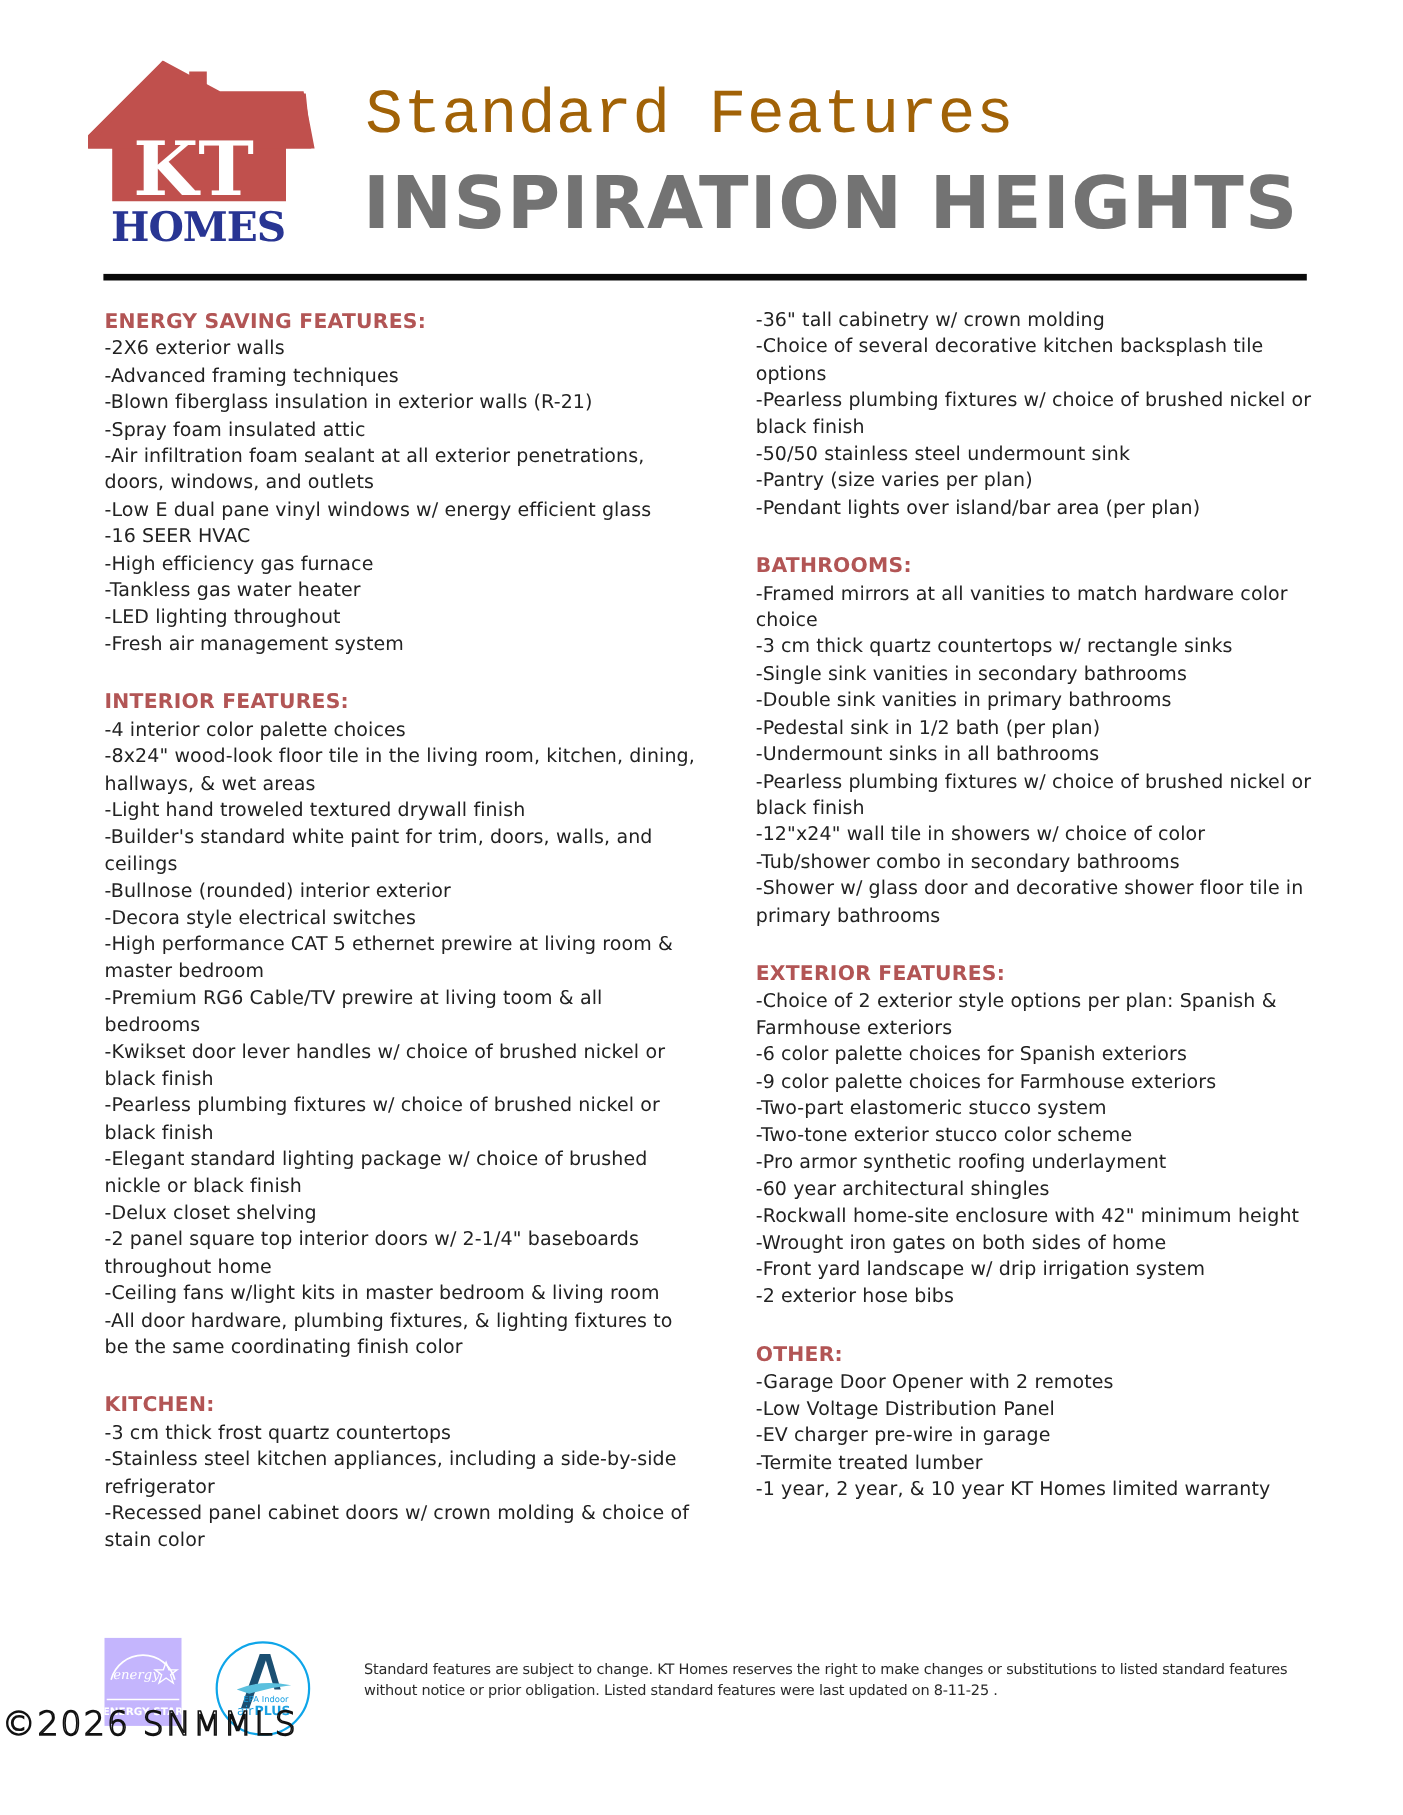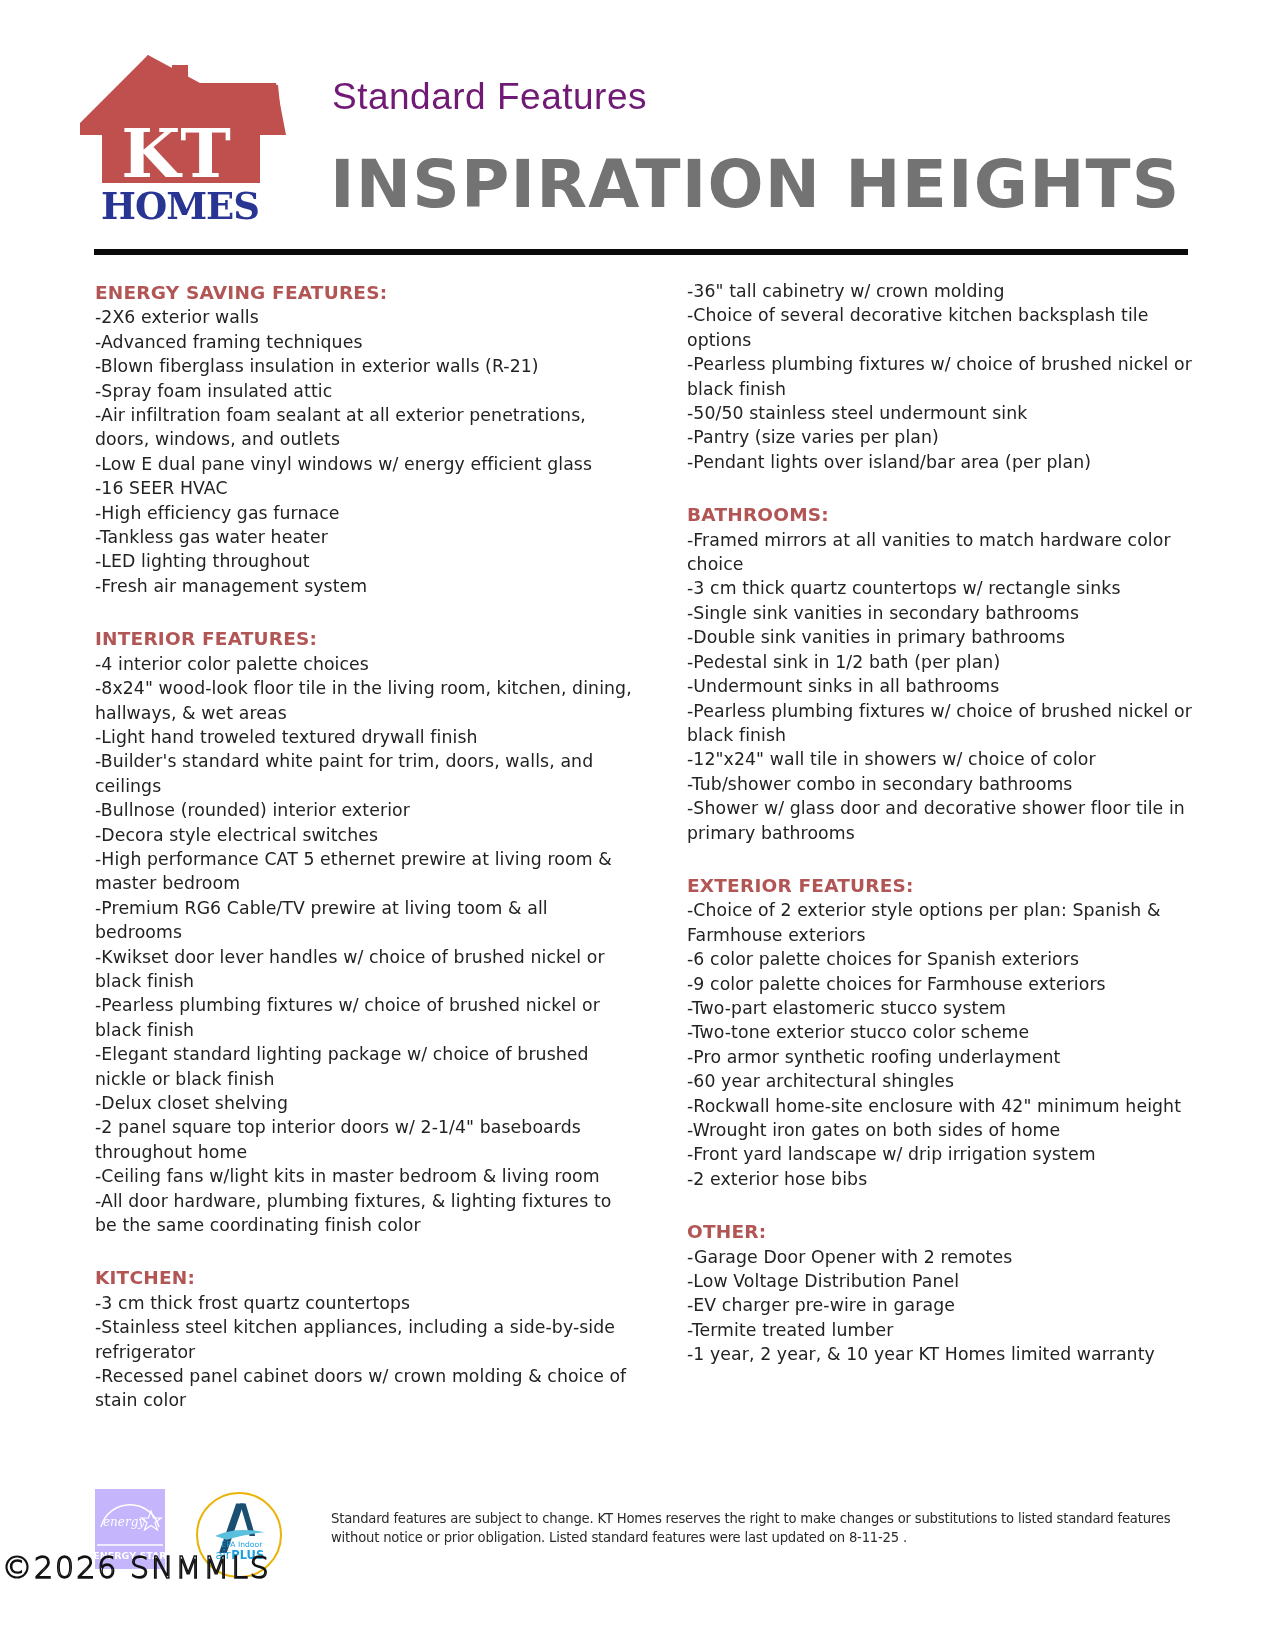--- a/index.html
+++ b/index.html
@@ -8,22 +8,22 @@
       font-family: "Liberation Sans", "DejaVu Sans", sans-serif;
       color: #1f1f1f;
     }
     
     .logo { position: absolute; left: 80px; top: 55px; width: 210px; height: 170px; }
     .logo svg { width: 100%; height: 100%; display: block; }
 
     
     .title-sub {
       position: absolute; left: 332px; top: 78px;
-      font-family: Liberation Sans, sans-serif; font-weight: 300;
-      font-size: 37px; letter-spacing: 0.5px; color: #701a75;
+      font-family: Liberation Mono, monospace; font-weight: 300;
+      font-size: 57px; letter-spacing: 0.5px; color: #a16207;
       white-space: nowrap; line-height: 1;
     }
     .title-main {
       position: absolute; left: 330px; top: 152px;
       font-family: "DejaVu Sans", sans-serif; font-weight: 700;
       font-size: 66px; letter-spacing: 1.2px; color: #737373;
       white-space: nowrap; line-height: 1;
     }
     .rule {
       position: absolute; left: 94px; top: 249px; width: 1094px; height: 6px;
@@ -47,21 +47,21 @@
     }
 
     
     .energy-star {
       position: absolute; left: 95px; top: 1489px; width: 70px; height: 80px;
       background: #c4b5fd;
     }
     .energy-star svg { width: 100%; height: 100%; display: block; }
     .airplus {
       position: absolute; left: 196px; top: 1492px; width: 86px; height: 86px;
-      border-radius: 50%; border: 2px solid #eab308; background: #ffffff;
+      border-radius: 50%; border: 2px solid #0ea5e9; background: #ffffff;
       box-sizing: border-box; overflow: hidden;
     }
     .airplus svg { width: 100%; height: 100%; display: block; }
     .disclaimer {
       position: absolute; left: 331px; top: 1509px; width: 860px;
       font-family: "DejaVu Sans", sans-serif; font-size: 13.2px;
       line-height: 19px; color: #2a2a2a; letter-spacing: -0.2px;
     }
     .watermark {
       position: absolute; left: 2px; top: 1553px;

